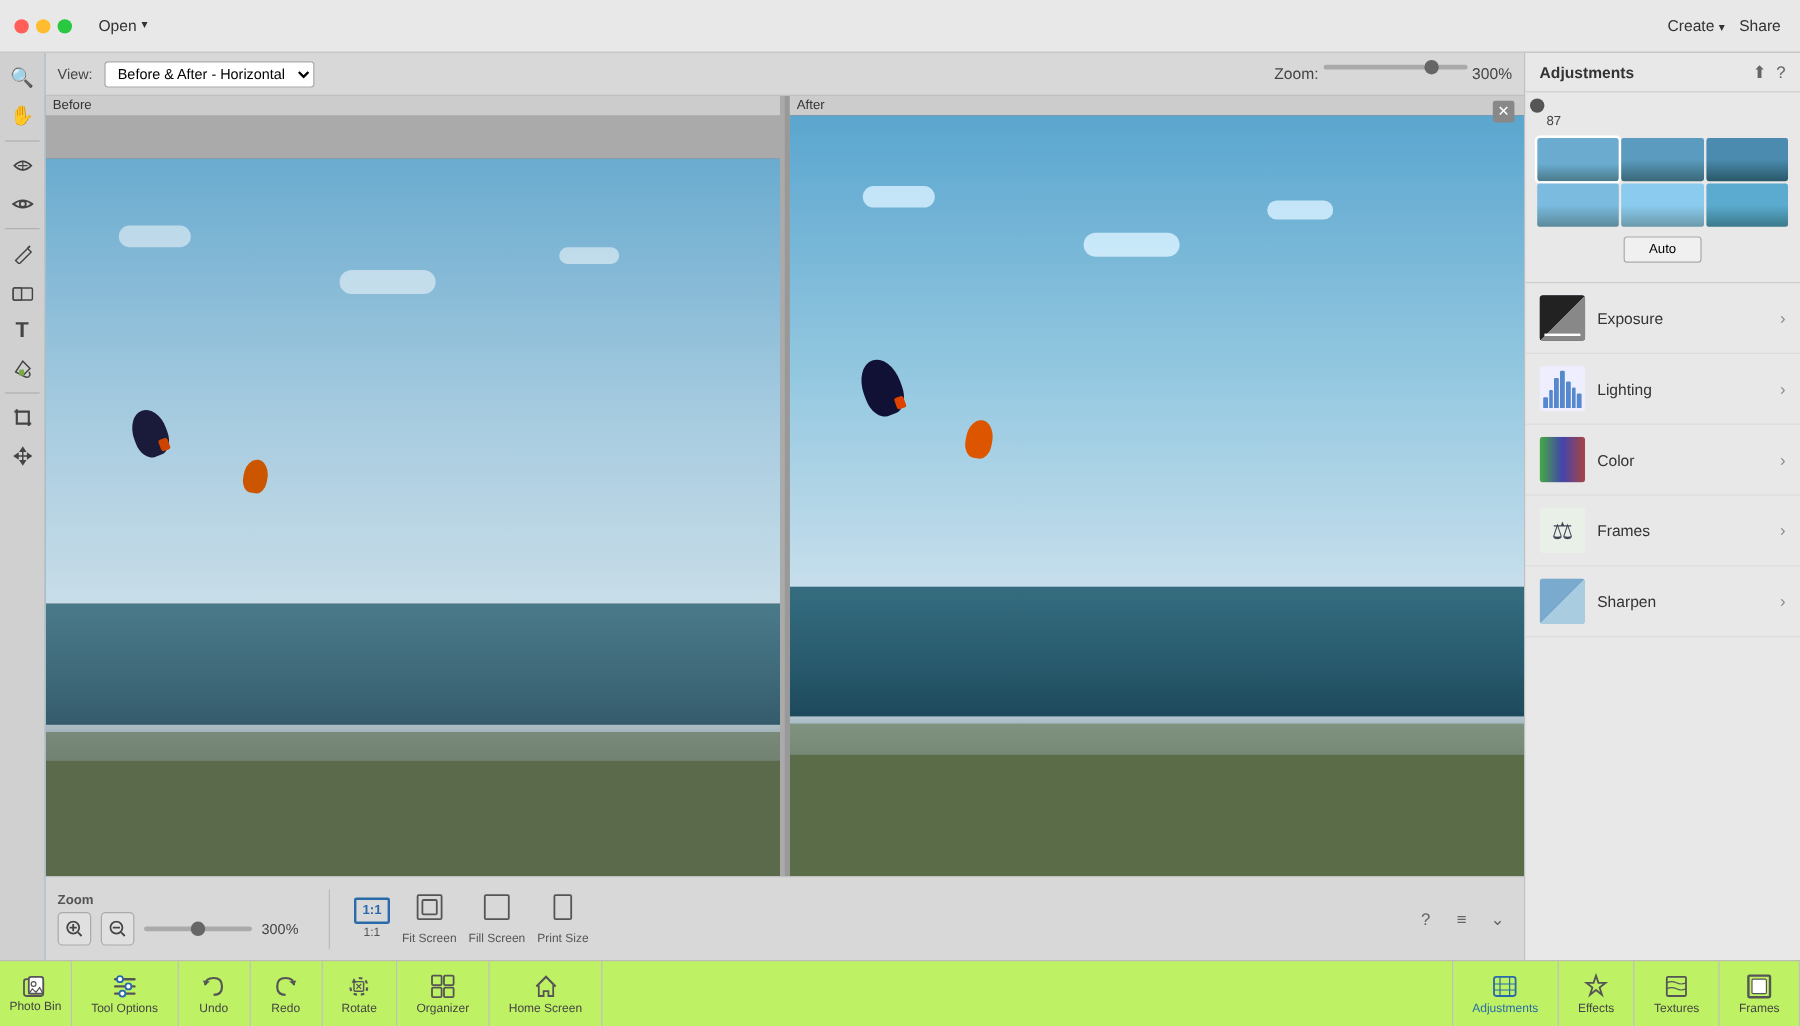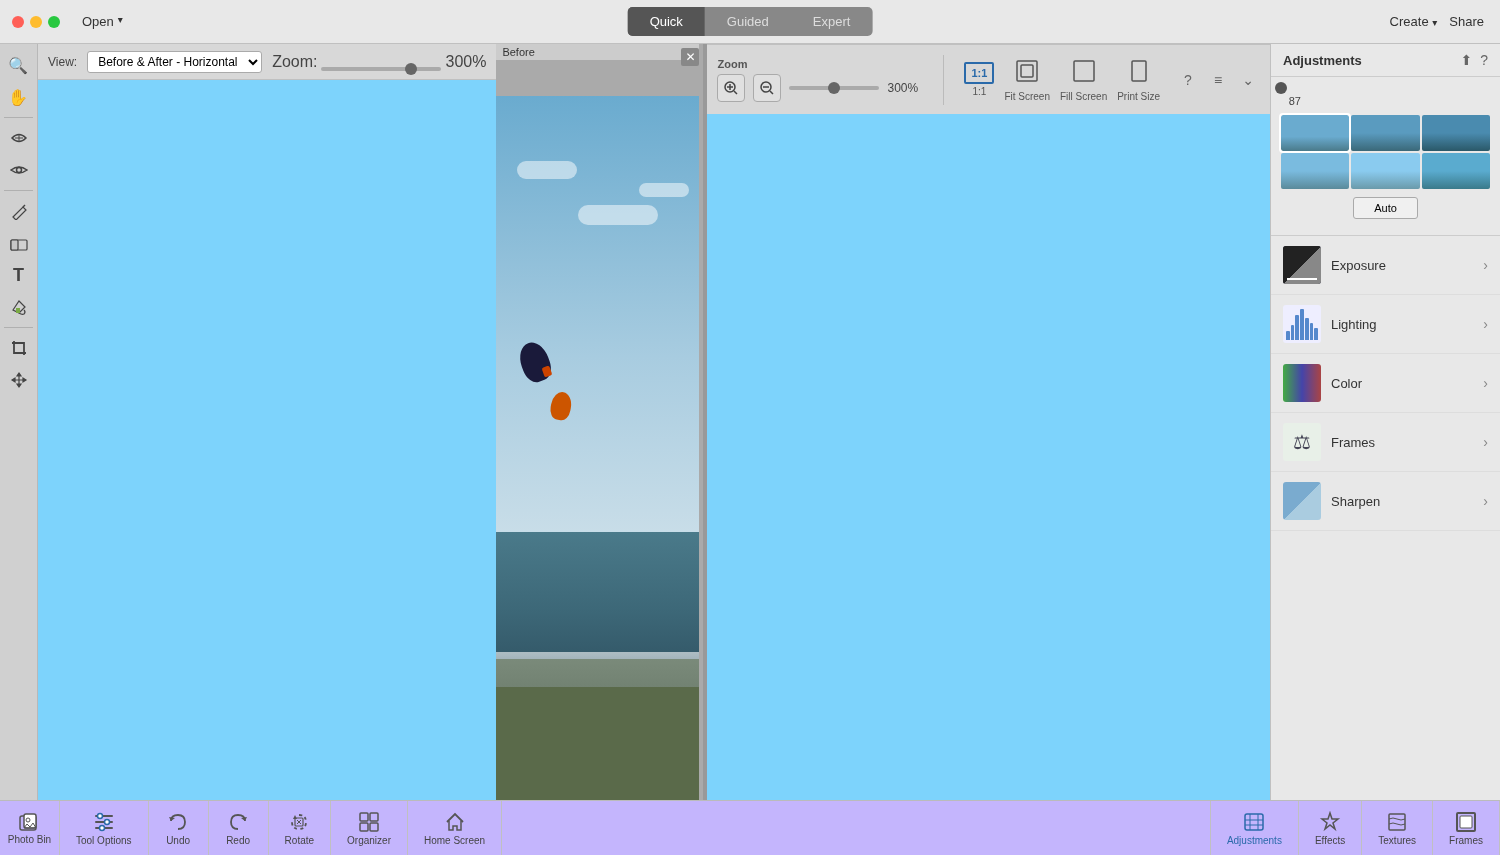--- a/index.html
+++ b/index.html
@@ -23,25 +23,25 @@
 
     
     .main-body { display: flex; flex: 1; overflow: hidden; }
 
     
     .left-toolbar { width: 38px; background: #d0d0d0; border-right: 1px solid #b8b8b8; display: flex; flex-direction: column; align-items: center; padding: 6px 0; gap: 2px; flex-shrink: 0; }
     .tool-btn { width: 30px; height: 30px; display: flex; align-items: center; justify-content: center; border-radius: 3px; cursor: pointer; color: #444; font-size: 16px; }
     .tool-divider { width: 80%; height: 1px; background: #b0b0b0; margin: 3px 0; }
 
     
-    .canvas-area { flex: 1; display: flex; flex-direction: row; background: #7dd3fc; overflow: hidden; }
+    .canvas-area { flex: 1; display: flex; flex-direction: column; background: #7dd3fc; overflow: hidden; }
     .view-bar { height: 36px; background: #d8d8d8; border-bottom: 1px solid #c0c0c0; display: flex; align-items: center; padding: 0 10px; gap: 10px; flex-shrink: 0; }
     .view-label { font-size: 12px; color: #444; }
     .view-select { font-size: 12px; background: #fff; border: 1px solid #aaa; border-radius: 3px; padding: 2px 6px; cursor: pointer; }
-    .zoom-ctrl { margin-left: auto; display: flex; align-items: flex-end; gap: 4px; font-size: 16px; color: #444; }
+    .zoom-ctrl { margin-left: auto; display: flex; align-items: flex-start; gap: 4px; font-size: 13px; color: #444; }
     .zoom-slider-top { width: 120px; height: 4px; background: #aaa; border-radius: 2px; position: relative; cursor: pointer; }
     .zoom-thumb-top { position: absolute; width: 12px; height: 12px; background: #666; border-radius: 50%; top: -4px; left: 75%; transform: translateX(-50%); }
 
     
     .split-container { flex: 1; display: flex; background: #aaa; overflow: hidden; position: relative; }
     .split-close { position: absolute; right: 8px; top: 4px; width: 18px; height: 18px; background: #888; border-radius: 2px; display: flex; align-items: center; justify-content: center; color: #fff; font-size: 12px; cursor: pointer; z-index: 10; }
     .before-panel, .after-panel { flex: 1; display: flex; flex-direction: column; overflow: hidden; }
     .before-panel { border-right: 4px solid #aaa; gap: 36px; }
     .panel-label { padding: 2px 6px; font-size: 11px; color: #333; background: #ccc; }
     .image-viewport { flex: 1; overflow: hidden; position: relative; background: #888; }
@@ -133,21 +133,21 @@
     .color-icon-grad { width: 100%; height: 100%; background: linear-gradient(90deg, #44aa44 0%, #4444aa 50%, #aa4444 100%); }
 
     
     .balance-icon { width: 100%; height: 100%; background: #e8f0e8; display: flex; align-items: center; justify-content: center; }
     .scale-sym { font-size: 20px; color: #445; }
 
     
     .sharpen-icon-bg { width: 100%; height: 100%; background: linear-gradient(135deg, #7aabcf 50%, #aacce0 50%); }
 
     
-    .bottom-bar { height: 55px; background: #c4b5fd; border-top: 1px solid #bbb; display: flex; align-items: flex-start; flex-shrink: 0; }
+    .bottom-bar { height: 55px; background: #bef264; border-top: 1px solid #bbb; display: flex; align-items: flex-start; flex-shrink: 0; }
     .bottom-btn { display: flex; flex-direction: column; align-items: center; justify-content: center; padding: 0 16px; cursor: pointer; height: 100%; border-right: 1px solid #c0c0c0; gap: 2px; min-width: 60px; }
     .bb-label { font-size: 10px; color: #444; }
     .bottom-spacer { flex: 1; }
     .bottom-right-btns { display: flex; align-items: center; height: 100%; border-left: 1px solid #c0c0c0; }
     .bb-active { color: #2a6aaa; }
 
     
     .photo-bin-area { width: 60px; display: flex; flex-direction: column; align-items: center; justify-content: center; padding: 4px; border-right: 1px solid #c0c0c0; height: 100%; cursor: pointer; }
     .photo-bin-label { font-size: 10px; color: #444; }
 
@@ -166,25 +166,20 @@
 <div class="titlebar">
   <div class="traffic-lights">
     <div class="tl tl-close"></div>
     <div class="tl tl-min"></div>
     <div class="tl tl-max"></div>
   </div>
   <div class="open-btn">
     <span>Open</span>
     <span class="chevron">▾</span>
   </div>
-  <div class="tab-group">
-      <div class="tab active">Quick</div>
-      <div class="tab">Guided</div>
-      <div class="tab">Expert</div>
-    </div>
   <div class="top-right">
     <div class="create-btn">
       <span>Create</span>
       <span class="chevron">▾</span>
     </div>
     <div class="share-btn">
       <span>Share</span>
     </div>
   </div>
 </div>
@@ -288,20 +283,44 @@
             <div class="sea"></div>
             <div class="waves"></div>
             <div class="shore"></div>
             <div class="grass-area"></div>
           </div>
         </div>
       </div>
 
       <div class="split-divider"></div>
 
+      <div class="after-panel">
+        <div class="panel-label">After</div>
+        <div class="image-viewport">
+          <div class="beach-scene" style="filter: contrast(1.1) brightness(1.05);">
+            <div class="sky" style="background: linear-gradient(180deg, #5a9bbf 0%, #90bbcf 60%, #b8ccd8 100%);">
+              <div class="cloud" style="top:15%;left:10%;width:60px;height:18px;"></div>
+              <div class="cloud" style="top:25%;left:40%;width:80px;height:20px;"></div>
+              <div class="cloud" style="top:18%;left:65%;width:55px;height:16px;"></div>
+            </div>
+            <div class="kite1 kite1-after">
+              <div class="kite-shape">
+                <div class="kite-detail"></div>
+              </div>
+            </div>
+            <div class="kite2 kite2-after">
+              <div class="kite-shape"></div>
+            </div>
+            <div class="sea" style="background: linear-gradient(180deg, #3a6a7a 0%, #2d5868 50%, #1e4050 100%);"></div>
+            <div class="waves"></div>
+            <div class="shore"></div>
+            <div class="grass-area"></div>
+          </div>
+        </div>
+      </div>
     </div>
 
     <div class="zoom-bar">
       <div class="zoom-section">
         <span class="zoom-title">Zoom</span>
         <div class="zoom-controls-row">
           <div class="zoom-in-btn">
             <svg width="14" height="14" viewBox="0 0 14 14">
                 <circle cx="6" cy="6" r="5" stroke="#444" stroke-width="1.5" fill="none"></circle>
                 <line x1="6" y1="3" x2="6" y2="9" stroke="#444" stroke-width="1.5"></line>

